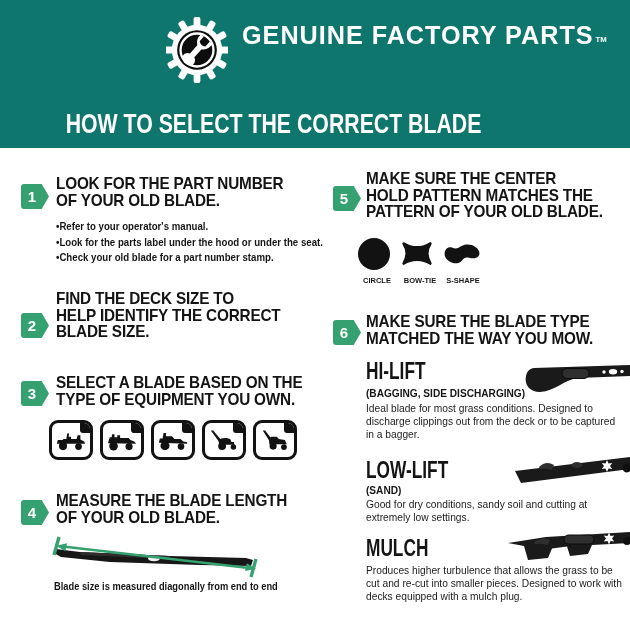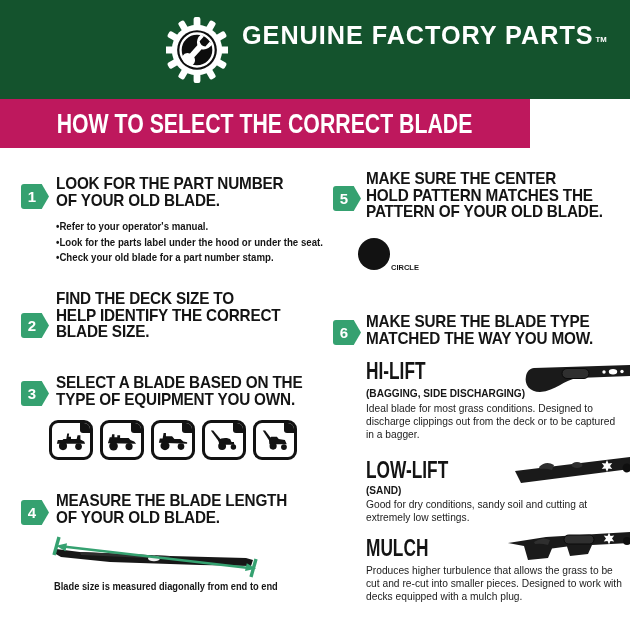--- a/index.html
+++ b/index.html
@@ -1,28 +1,28 @@
 <!DOCTYPE html>
 <html><head>
 <meta charset="utf-8">
 <style>
   html,body{margin:0;padding:0;background:#fff;}
   #page{position:relative;width:630px;height:630px;background:#ffffff;overflow:hidden;
         font-family:"Liberation Sans",sans-serif;color:#161616;}
 
   
-  .hdr{position:absolute;left:0;top:0;width:630px;height:99px;background:#14532d;}
+  .hdr{position:absolute;left:0;top:0;width:630px;height:99px;background:#0f766e;}
   .gear{position:absolute;left:166px;top:14px;}
   .brand{position:absolute;left:242px;top:22px;color:#fff;font-weight:bold;
          font-size:26px;line-height:26px;letter-spacing:1px;transform:scaleX(.97);transform-origin:0 0;white-space:nowrap;}
   .brand .tm{font-size:8px;letter-spacing:0;vertical-align:baseline;position:relative;top:-2px;margin-left:2px;}
 
   
-  .banner{position:absolute;left:0;top:99px;width:530px;height:49px;background:#be185d;
-          display:flex;align-items:center;justify-content:center;}
+  .banner{position:absolute;left:0;top:99px;width:630px;height:49px;background:#0f766e;
+          display:flex;align-items:center;justify-content:flex-start;}
   .banner span{color:#fff;font-weight:bold;font-size:28px;letter-spacing:0;
                transform:scaleX(.76);white-space:nowrap;}
 
   
   .badge{position:absolute;width:28px;height:25px;background:#35a170;color:#fff;
          font-weight:bold;font-size:15px;display:flex;align-items:center;justify-content:center;
          padding-right:6px;box-sizing:border-box;
          clip-path:polygon(0 0,74% 0,100% 50%,74% 100%,0 100%);border-radius:3px;}
 
   
@@ -41,21 +41,21 @@
         background:#fff;overflow:hidden;display:flex;align-items:center;justify-content:center;}
   .ebox .tab{position:absolute;top:-1px;right:-1px;width:11px;height:11px;background:#121212;border-bottom-left-radius:3px;}
 
   
   .mblade{position:absolute;left:50px;top:533px;}
   .caption{position:absolute;left:54px;top:581px;font-size:10px;font-weight:bold;
            transform:scaleX(.93);transform-origin:0 0;white-space:nowrap;}
 
   
   .patterns{position:absolute;left:357px;top:236px;display:flex;}
-  .pat{width:43px;display:flex;flex-direction:row;align-items:flex-end;}
+  .pat{width:43px;display:flex;flex-direction:column;align-items:flex-start;}
   .pshape{height:36px;display:flex;align-items:center;justify-content:center;}
   .plabel{margin-top:4px;font-size:7.5px;font-weight:bold;text-align:center;line-height:9px;width:40px;}
 
   
   .tname{position:absolute;font-weight:bold;font-size:24px;line-height:22px;
          transform:scaleX(.72);transform-origin:0 0;color:#141414;white-space:nowrap;}
   .tsub{position:absolute;font-weight:bold;font-size:11.5px;transform:scaleX(.88);transform-origin:0 0;white-space:nowrap;}
   .tdesc{position:absolute;width:278px;font-size:11px;line-height:12.8px;font-weight:normal;
          transform:scaleX(.93);transform-origin:0 0;color:#1c1c1c;}
   .bladeimg{position:absolute;}
@@ -203,20 +203,36 @@
   </div>
   <div class="patterns">
     <div class="pat">
       <div class="pshape">
           <svg width="34" height="34" viewBox="0 0 34 34">
             <circle cx="17" cy="17" r="16" fill="#121212"></circle>
           </svg>
         </div>
       <div class="plabel">CIRCLE</div>
     </div>
+    <div class="pat">
+      <div class="pshape">
+          <svg width="34" height="30" viewBox="0 0 36 30">
+        <path d="M4,4 C12,9.5 24,9.5 32,4 C28,10 28,18 32,25 C24,19.5 12,19.5 4,25 C8,18 8,10 4,4 Z" fill="#121212" stroke="#121212" stroke-width="3" stroke-linejoin="round"></path>
+          </svg>
+        </div>
+      <div class="plabel">BOW-TIE</div>
+    </div>
+    <div class="pat">
+      <div class="pshape">
+          <svg width="38" height="26" viewBox="0 0 40 26">
+        <path d="M2,15 C0.5,9 5,4.5 10,6.5 C13,7.8 15.5,7.3 18.5,5.2 C23,2 30,2.5 34,5.5 C38,8 39.5,12 37.5,15 C35.5,17.8 31,18 27.5,17 C24,16.2 22,17 20,19.8 C17.5,23.2 11,24 7,21 C4,18.8 2.8,17.5 2,15 Z" fill="#121212"></path>
+          </svg>
+        </div>
+      <div class="plabel">S-SHAPE</div>
+    </div>
   </div>
 
   <div class="badge" style="left:333px;top:320px;">
       <span>6</span>
     </div>
   <div class="h" style="left:366px;top:314px;">
     <span>MAKE SURE THE BLADE TYPE</span>
     <span>MATCHED THE WAY YOU MOW.</span>
   </div>
 

